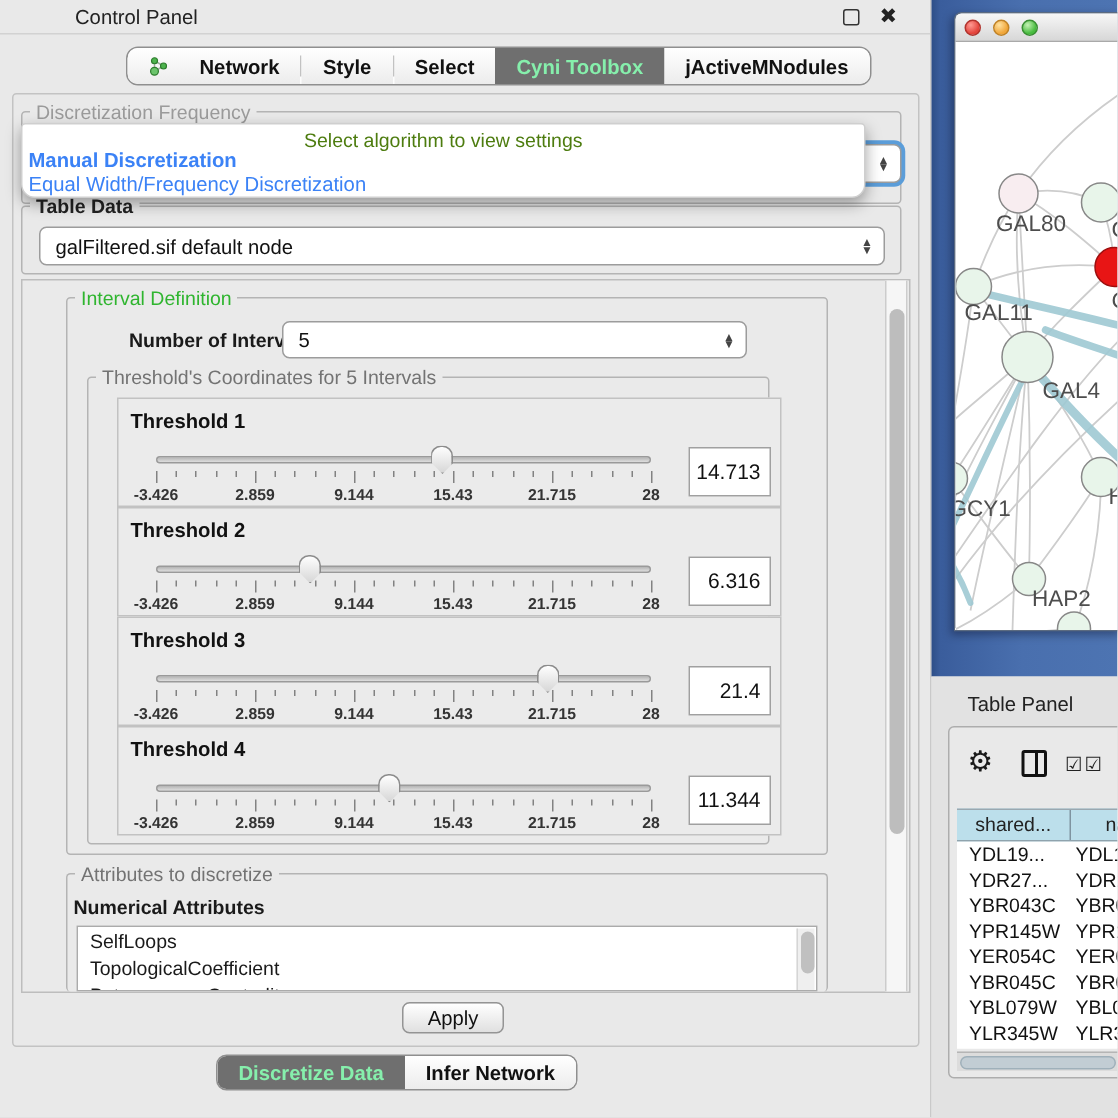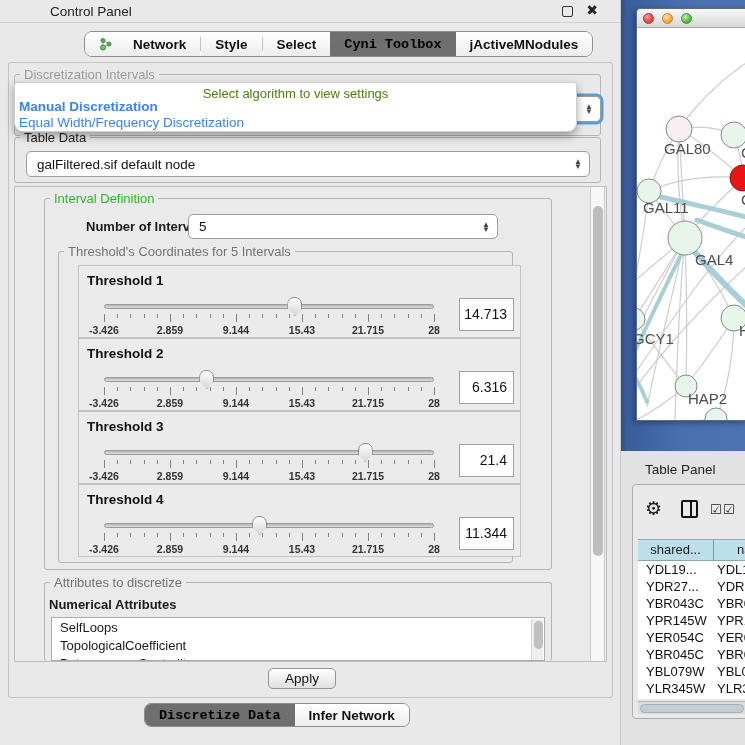--- a/index.html
+++ b/index.html
@@ -16,21 +16,21 @@
   #cp-title { position:absolute; left:14px; top:4px; font-size:13.5px; color:#222;margin-left:36px; }
   #float-btn { position:absolute; right:47px; top:6px; width:11px; height:11px; border:1.5px solid #333;
                border-radius:2px; cursor:pointer; }
   #close-btn { position:absolute; right:22px; top:2px; font-size:14px; font-weight:bold; color:#222; cursor:pointer; }
 
   
   #top-tabs { position:absolute; left:84px; top:31px; height:26px; display:flex; align-items:stretch;
               background:#fdfdfd; border:1px solid #8f8f8f; border-radius:8px; overflow:hidden; }
   .ttab { display:flex; align-items:center; gap:20px; padding:0 14px; font-size:13.5px; font-weight:600;
           color:#111; background:linear-gradient(#ffffff,#ececec); cursor:pointer; white-space:nowrap; }
-  .ttab.selected { background:#6f6f6f; color:#000000;font-family:Liberation Mono, monospace; }
+  .ttab.selected { background:#6f6f6f; color:#86efac; }
   .tsep { width:1px; background:#c2c2c2; margin:5px 0; }
 
   
   #content-panel { position:absolute; left:8px; top:62px; width:605px; height:636px;
                    border:1px solid #c3c3c3; border-radius:3px; background:#e9e9e9; }
 
   .fieldset { position:absolute; border:1px solid #b4b4b4; border-radius:3px; }
   .legend { position:absolute; top:-8px; left:5px; background:#e9e9e9; padding:0 4px; font-size:13px; white-space:nowrap; }
   .legend.green { color:#2fb52f; }
   .legend.blue  { color:#737373; }
@@ -177,34 +177,34 @@
         <span>Cyni Toolbox</span>
       </div>
       <div class="ttab">
         <span>jActiveMNodules</span>
       </div>
     </div>
 
     <div id="content-panel"></div>
 
     <div class="fieldset" style="left:14px; top:74px; width:587px; height:62px;">
-      <span class="legend gray">Discretization Intervals</span>
+      <span class="legend gray">Discretization Frequency</span>
     </div>
     <div class="combo focused" style="left:22px; top:96px; width:579px; height:26px; z-index:5;">
       <span class="arrows">▲<br>▼</span>
     </div>
 
     <div id="algo-popup">
       <div class="hint">Select algorithm to view settings</div>
       <div class="opt bold">Manual Discretization</div>
       <div class="opt">Equal Width/Frequency Discretization</div>
     </div>
 
     <div class="fieldset" style="left:14px; top:137px; width:587px; height:46px;">
-      <span class="legend" style="color:#222;">Table Data</span>
+      <span class="legend" style="color:#222;font-weight:bold;">Table Data</span>
     </div>
     <div class="combo" style="left:26px; top:151px; width:564px; height:26px;">
       <span>galFiltered.sif default node</span>
       <span class="arrows">▲<br>▼</span>
     </div>
 
     <div id="scroll-panel"></div>
     <div id="main-vscroll">
       <div class="vthumb"></div>
     </div>

